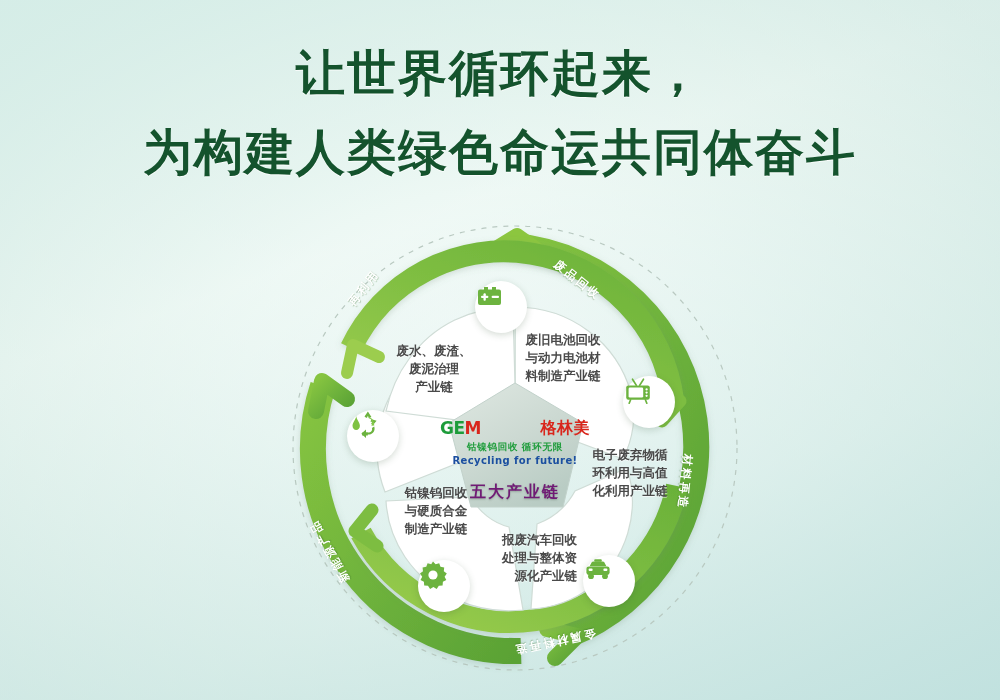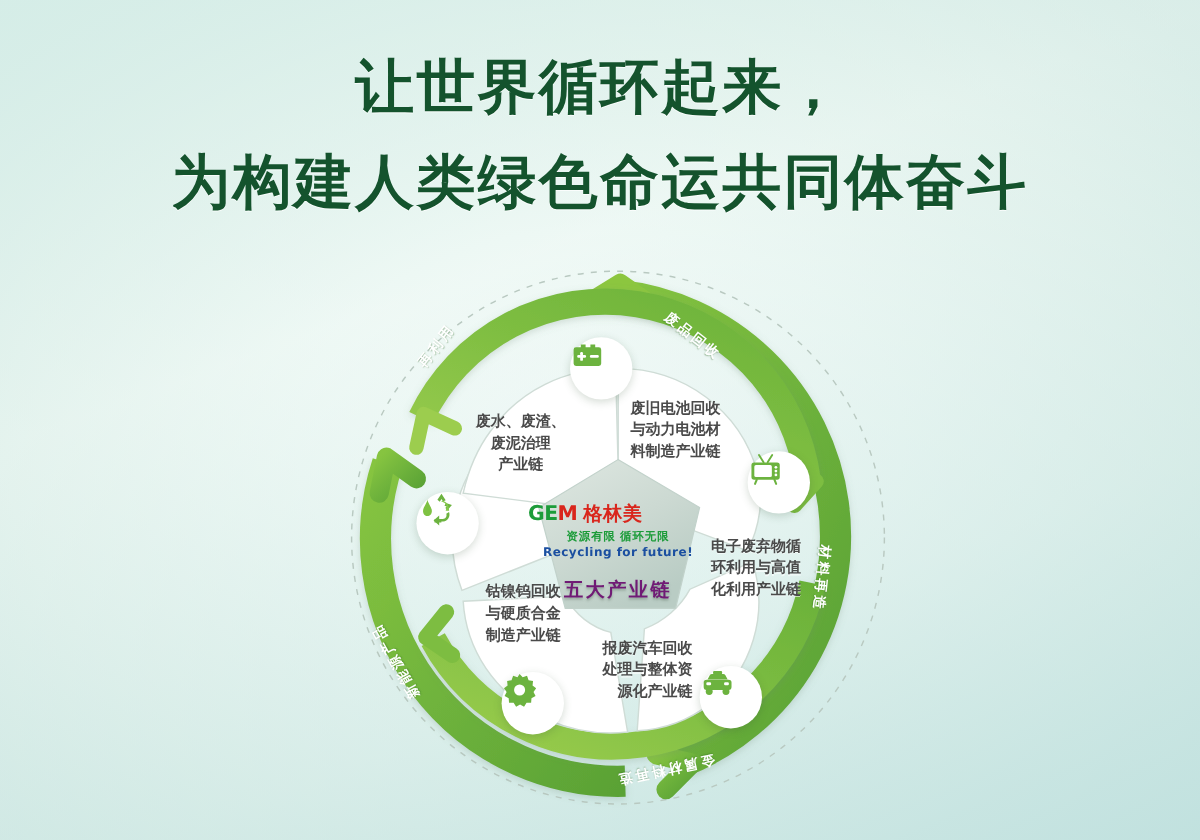--- a/index.html
+++ b/index.html
@@ -68,21 +68,21 @@
   }
   .bubble svg{display:block;}
   #bub-battery{left:190px;top:66px;}
   #bub-tv{left:338px;top:161px;}
   #bub-car{left:298px;top:340px;}
   #bub-gear{left:133px;top:345px;}
   #bub-recycle{left:62px;top:195px;}
 
   
   #centerbox{position:absolute;left:155px;top:203px;width:150px;z-index:39;text-align:center;}
-  #logo-row{display:flex;align-items:center;justify-content:flex-start;gap:5px;}
+  #logo-row{display:flex;align-items:center;justify-content:space-between;gap:5px;}
   #logo-gem{
     font-family:"DejaVu Sans",sans-serif;font-weight:bold;font-size:17px;
     letter-spacing:-.5px;color:#1d9c3a;line-height:1;
   }
   #logo-gem .red{color:#d9261c;}
   #logo-cn{font-size:16px;font-weight:bold;color:#d9261c;letter-spacing:.5px;}
   #logo-slogan{
     margin-top:2px;font-size:9.5px;font-weight:bold;color:#1d9c3a;letter-spacing:.8px;
   }
   #logo-en{
@@ -249,18 +249,18 @@
       <path d="M20.4 7.6 c3.1 -.6 6 1.6 6.4 4.7 l.5 3.3 -2.9 .1 1.1 -4 -1.6 -2.4 Z" fill="#84c94a"></path>
       <path d="M15.2 22.5 l5.6 0 0 2.9 -5.7 .1 Z" fill="#6cb33f"></path>
     </svg>
   </div>
 
   <div id="centerbox">
     <div id="logo-row">
       <span id="logo-gem">GE<span class="red">M</span></span>
       <span id="logo-cn">格林美</span>
     </div>
-    <div id="logo-slogan">资源有限  循环无限</div>
+    <div id="logo-slogan">钴镍钨回收  循环无限</div>
     <div id="logo-en">Recycling for future!</div>
     <div id="center-caption">五大产业链</div>
   </div>
 
 </div>
 
 </body></html>

